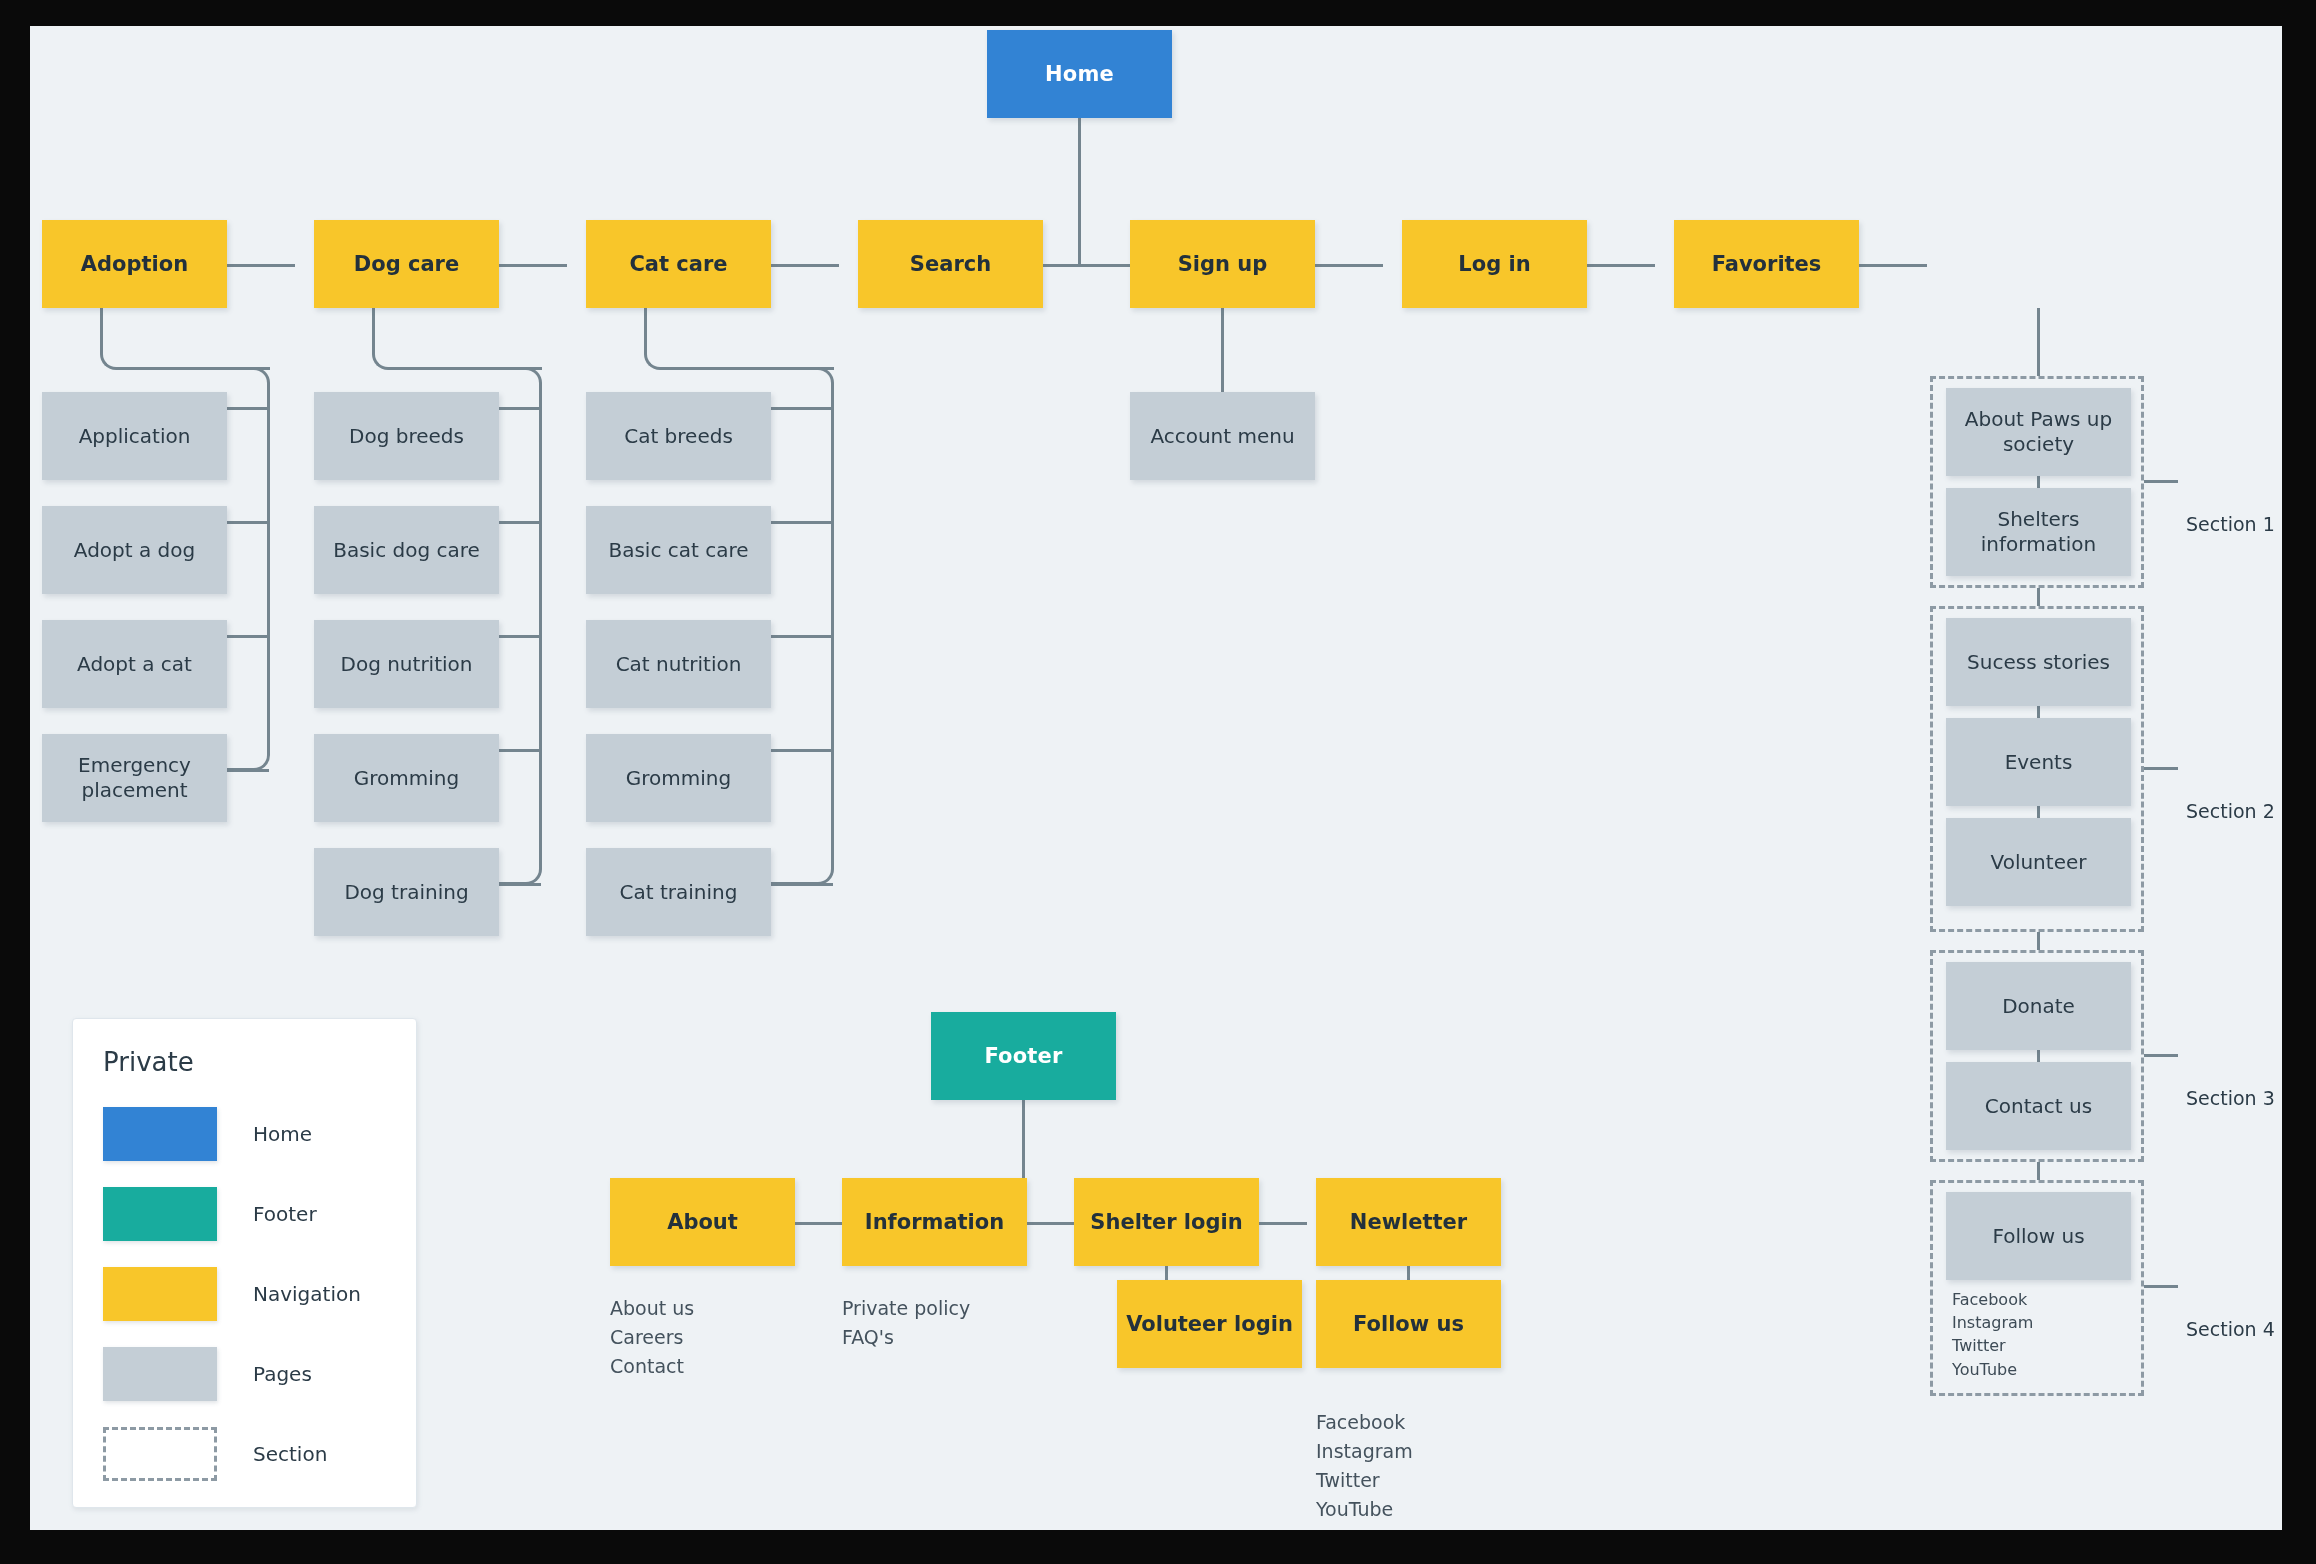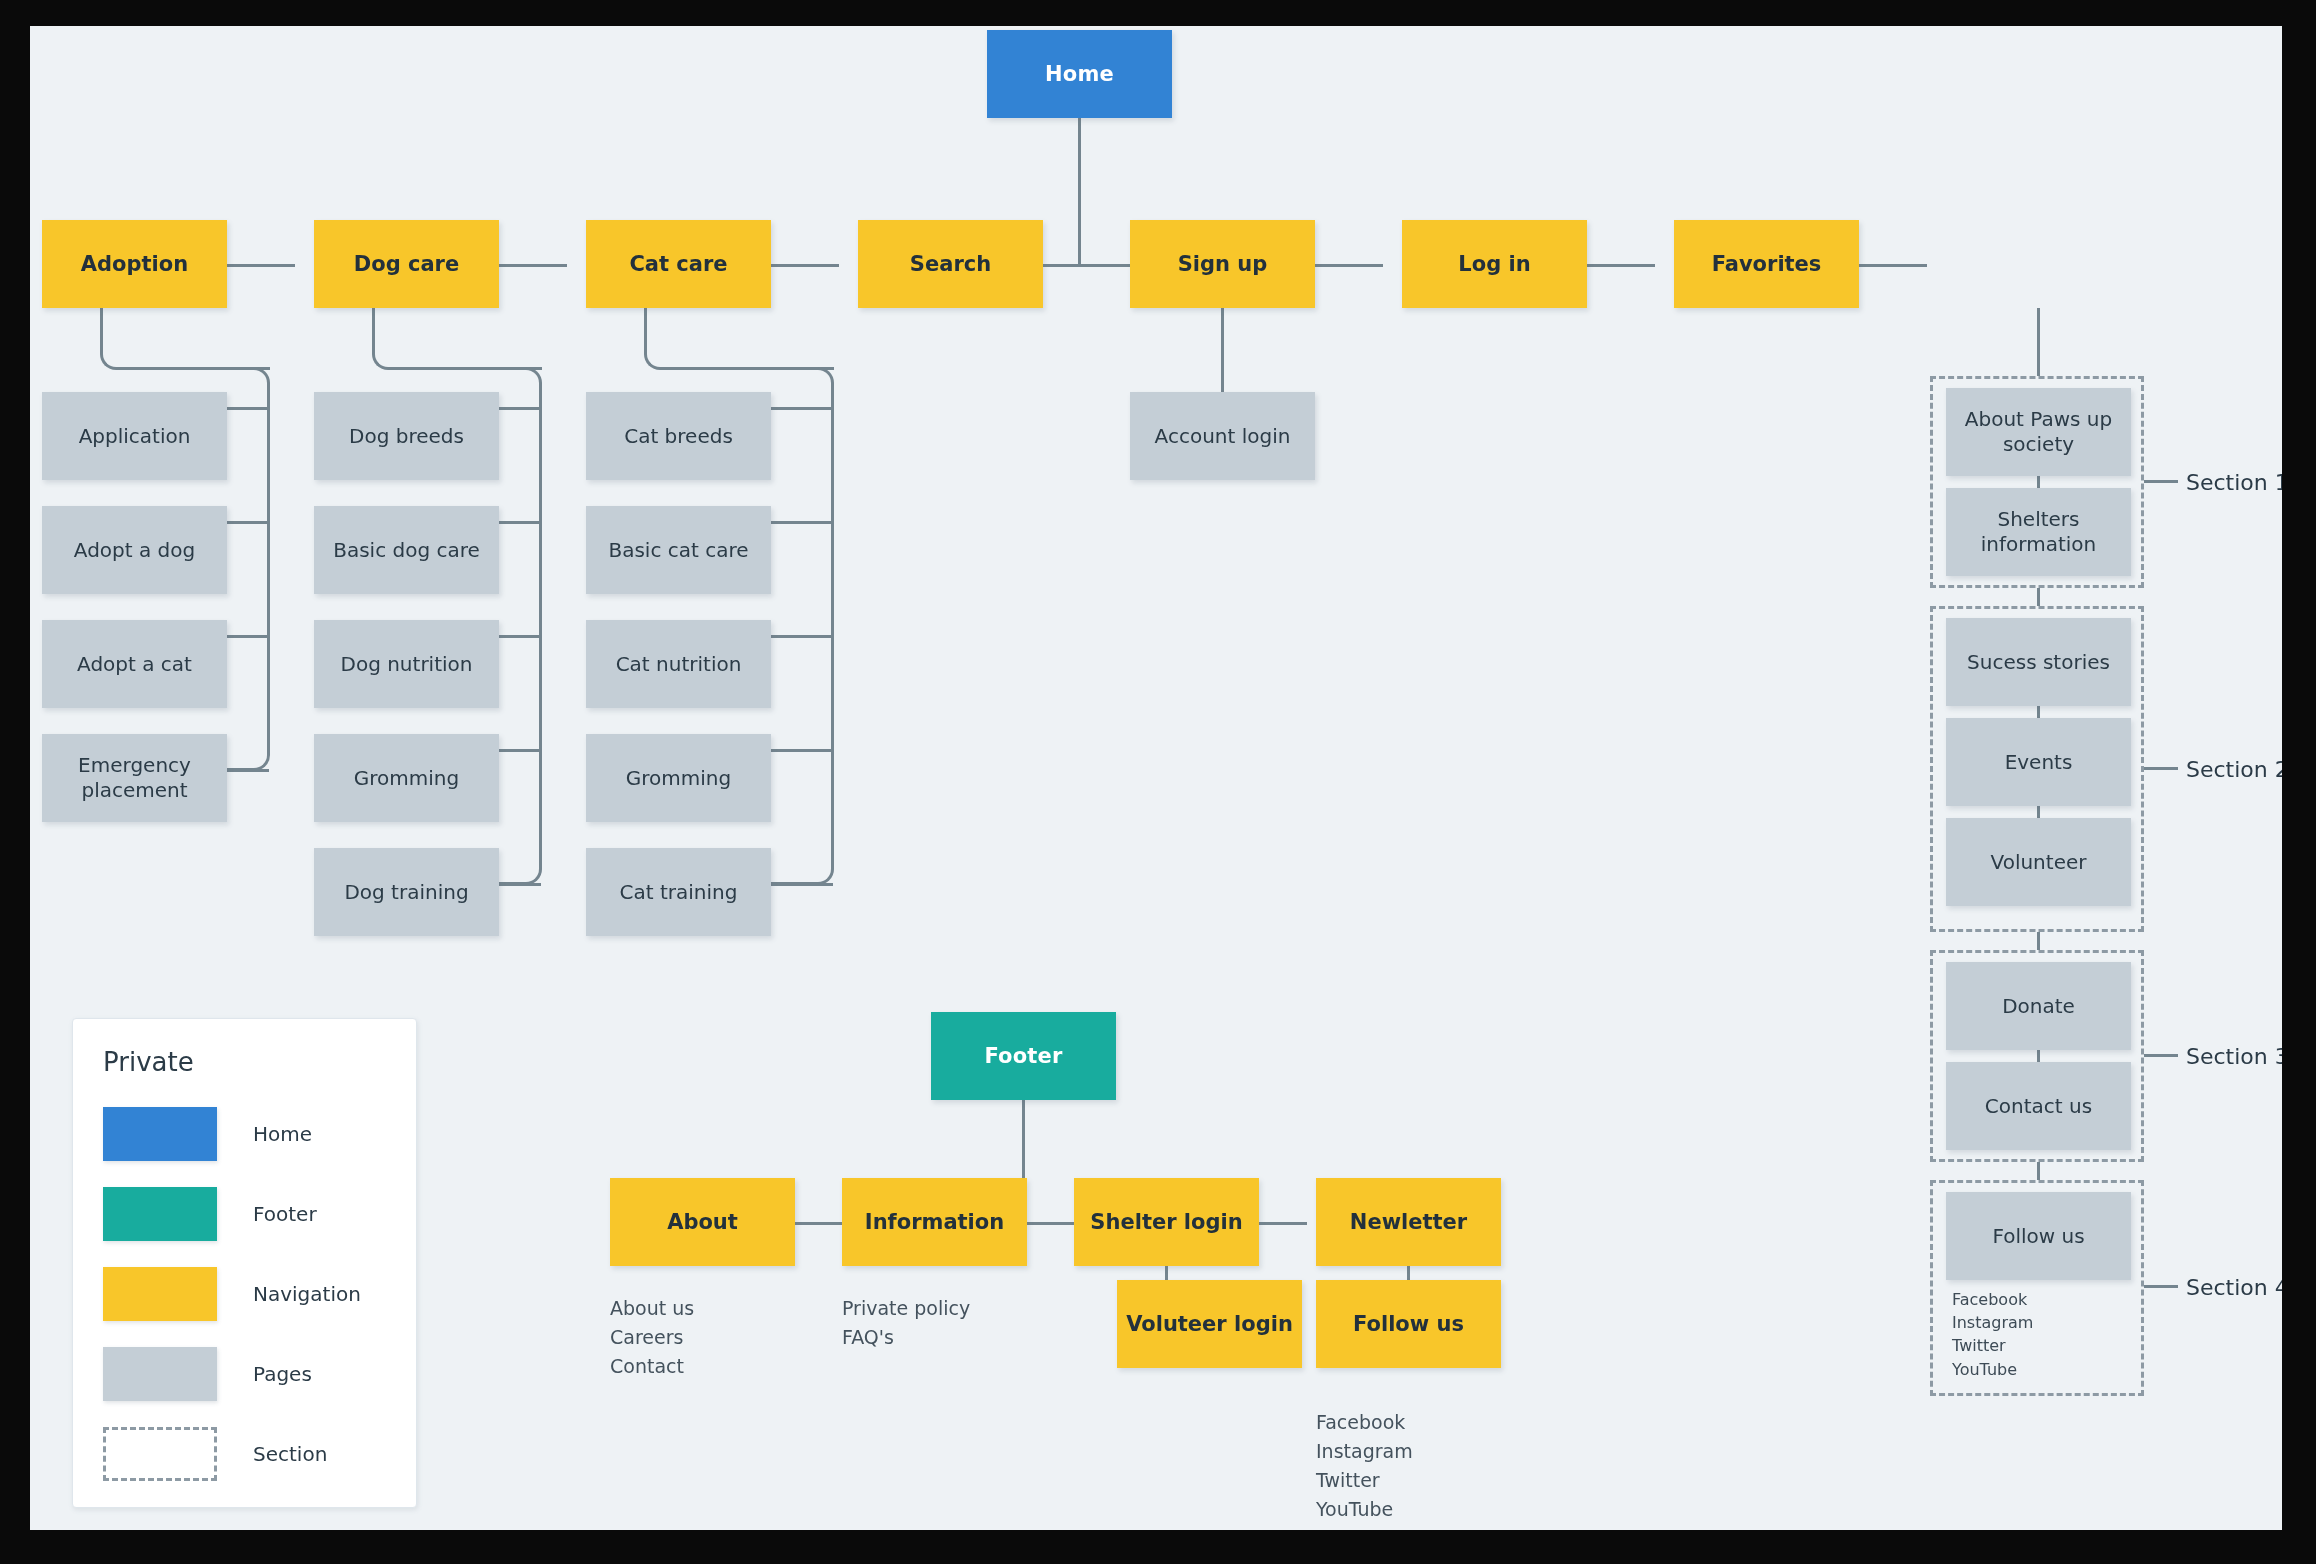--- a/index.html
+++ b/index.html
@@ -58,24 +58,25 @@
   .stub { position: absolute; height: 3px; background: #74858f; z-index: 1; }
 
   
   .section-box {
     position: absolute;
     border: 3px dashed #8d9aa4;
     z-index: 2;
   }
   .section-label {
     position: absolute;
-    font-size: 22px;
+    font-size: 19px;
     color: #2b3b47;
     white-space: nowrap;
     z-index: 4;
+    margin-top: 43px;
   }
   .section-tick { position: absolute; height: 3px; width: 34px; background: #74858f; z-index: 4; }
 
   
   .sublist {
     position: absolute;
     font-size: 19px;
     color: #44525d;
     line-height: 1.52;
     z-index: 3;
@@ -212,21 +213,21 @@
     </div>
     <div class="node n-page" style="left:556px; top:708px; width:185px; height:88px;">
       <span>Gromming</span>
     </div>
     <div class="node n-page" style="left:556px; top:822px; width:185px; height:88px;">
       <span>Cat training</span>
     </div>
 
     <div class="ln lnv" style="left:1191px; top:282px; width:3px; height:84px;"></div>
     <div class="node n-page" style="left:1100px; top:366px; width:185px; height:88px;">
-      <span>Account login</span>
+      <span>Account menu</span>
     </div>
 
     <div class="ln lnv" style="left:2007px; top:282px; width:3px; height:68px;"></div>
 
     <div class="section-box" style="left:1900px; top:350px; width:214px; height:212px;"></div>
     <div class="node n-page" style="left:1916px; top:362px; width:185px; height:88px;">
       <span>About Paws up society</span>
     </div>
     <div class="ln lnv" style="left:2007px; top:450px; width:3px; height:12px;"></div>
     <div class="node n-page" style="left:1916px; top:462px; width:185px; height:88px;">

